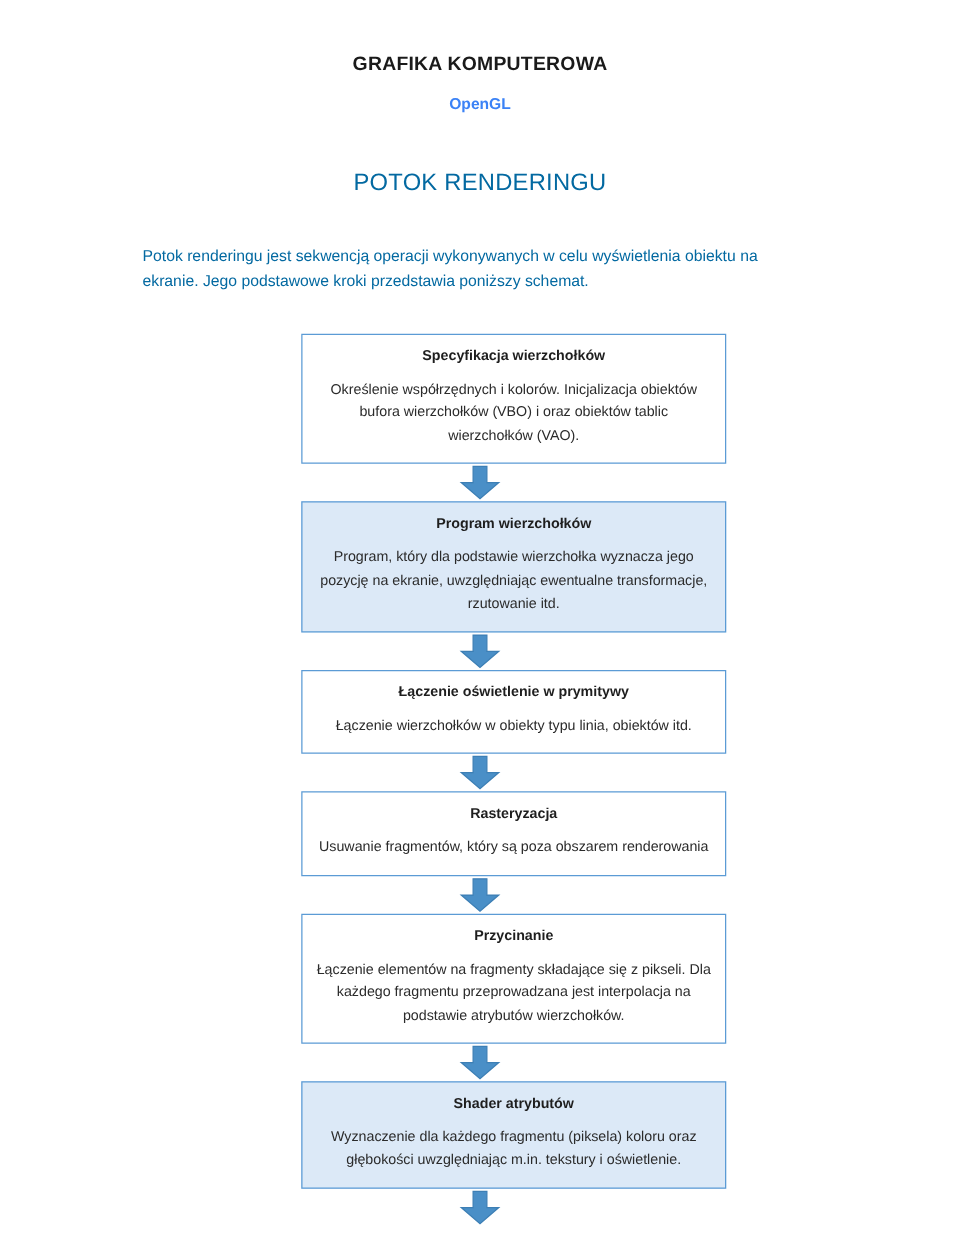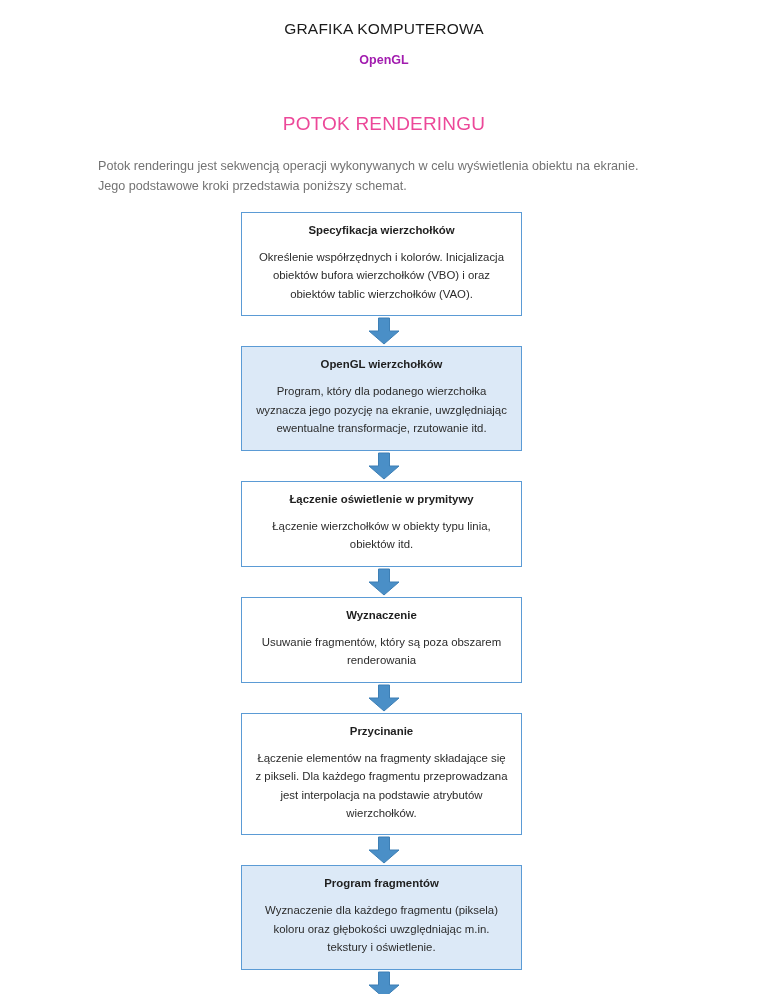--- a/index.html
+++ b/index.html
@@ -19,67 +19,67 @@
     width: 768px;
     height: 994px;
     box-sizing: border-box;
     padding: 0;
   }
 
   
   .doc-title {
     text-align: center;
     font-size: 15.5px;
-    font-weight: normal;
+    font-weight: bold;
     letter-spacing: 0.2px;
     color: #1a1a1a;
     margin: 0;
-    padding-top: 20px;
+    padding-top: 43px;
   }
   .doc-subtitle {
     text-align: center;
     font-size: 12.5px;
     font-weight: bold;
-    color: #a21caf;
+    color: #3b82f6;
     margin: 0;
     padding-top: 15px;
   }
 
   
   .section-heading {
     text-align: center;
     font-size: 19px;
     font-weight: normal;
-    color: #ec4899;
+    color: #0369a1;
     margin: 0;
     padding-top: 46px;
     letter-spacing: 0.2px;
   }
 
   
   .intro {
-    margin: 0;
+    margin: 16px;
     padding: 22px 102px 0 98px;
     font-size: 12.6px;
     line-height: 1.55;
-    color: #737373;
+    color: #0369a1;
     text-align: left;
   }
 
   
   .flow {
     position: relative;
     width: 286px;
     margin: 0 auto;
     padding-top: 16px;
   }
 
   .flow-box {
     box-sizing: border-box;
-    width: 281px;
+    width: 340px;
     border: 1.3px solid #5b9bd5;
     background: #ffffff;
     padding: 10px 11px 12px 11px;
   }
   .flow-box.shaded {
     background: #dce9f7;
   }
 
   .box-title {
     text-align: center;
@@ -125,57 +125,57 @@
       <div class="flow-box">
         <div class="box-title">Specyfikacja wierzchołków</div>
         <div class="box-body">Określenie współrzędnych i kolorów. Inicjalizacja obiektów bufora wierzchołków (VBO) i oraz obiektów tablic wierzchołków (VAO).</div>
       </div>
       <div class="arrow-wrap">
         <svg width="34" height="28" viewBox="0 0 34 28" aria-hidden="true">
           <polygon points="11.5,1 22.5,1 22.5,14 32,14 17,27 2,14 11.5,14" fill="#4a8fc7" stroke="#3d7fb5" stroke-width="1"></polygon>
         </svg>
       </div>
       <div class="flow-box shaded">
-        <div class="box-title">OpenGL wierzchołków</div>
-        <div class="box-body">Program, który dla podanego wierzchołka wyznacza jego pozycję na ekranie, uwzględniając ewentualne transformacje, rzutowanie itd.</div>
+        <div class="box-title">Program wierzchołków</div>
+        <div class="box-body">Program, który dla podstawie wierzchołka wyznacza jego pozycję na ekranie, uwzględniając ewentualne transformacje, rzutowanie itd.</div>
       </div>
       <div class="arrow-wrap">
         <svg width="34" height="28" viewBox="0 0 34 28" aria-hidden="true">
           <polygon points="11.5,1 22.5,1 22.5,14 32,14 17,27 2,14 11.5,14" fill="#4a8fc7" stroke="#3d7fb5" stroke-width="1"></polygon>
         </svg>
       </div>
       <div class="flow-box">
         <div class="box-title">Łączenie oświetlenie w prymitywy</div>
         <div class="box-body">Łączenie wierzchołków w obiekty typu linia, obiektów itd.</div>
       </div>
       <div class="arrow-wrap">
         <svg width="34" height="28" viewBox="0 0 34 28" aria-hidden="true">
           <polygon points="11.5,1 22.5,1 22.5,14 32,14 17,27 2,14 11.5,14" fill="#4a8fc7" stroke="#3d7fb5" stroke-width="1"></polygon>
         </svg>
       </div>
       <div class="flow-box">
-        <div class="box-title">Wyznaczenie</div>
+        <div class="box-title">Rasteryzacja</div>
         <div class="box-body">Usuwanie fragmentów, który są poza obszarem renderowania</div>
       </div>
       <div class="arrow-wrap">
         <svg width="34" height="28" viewBox="0 0 34 28" aria-hidden="true">
           <polygon points="11.5,1 22.5,1 22.5,14 32,14 17,27 2,14 11.5,14" fill="#4a8fc7" stroke="#3d7fb5" stroke-width="1"></polygon>
         </svg>
       </div>
       <div class="flow-box">
         <div class="box-title">Przycinanie</div>
         <div class="box-body">Łączenie elementów na fragmenty składające się z pikseli. Dla każdego fragmentu przeprowadzana jest interpolacja na podstawie atrybutów wierzchołków.</div>
       </div>
       <div class="arrow-wrap">
         <svg width="34" height="28" viewBox="0 0 34 28" aria-hidden="true">
           <polygon points="11.5,1 22.5,1 22.5,14 32,14 17,27 2,14 11.5,14" fill="#4a8fc7" stroke="#3d7fb5" stroke-width="1"></polygon>
         </svg>
       </div>
       <div class="flow-box shaded">
-        <div class="box-title">Program fragmentów</div>
+        <div class="box-title">Shader atrybutów</div>
         <div class="box-body">Wyznaczenie dla każdego fragmentu (piksela) koloru oraz głębokości uwzględniając m.in. tekstury i oświetlenie.</div>
       </div>
       <div class="arrow-wrap">
         <svg width="34" height="28" viewBox="0 0 34 28" aria-hidden="true">
           <polygon points="11.5,1 22.5,1 22.5,14 32,14 17,27 2,14 11.5,14" fill="#4a8fc7" stroke="#3d7fb5" stroke-width="1"></polygon>
         </svg>
       </div>
     </div>
 
 </div>

